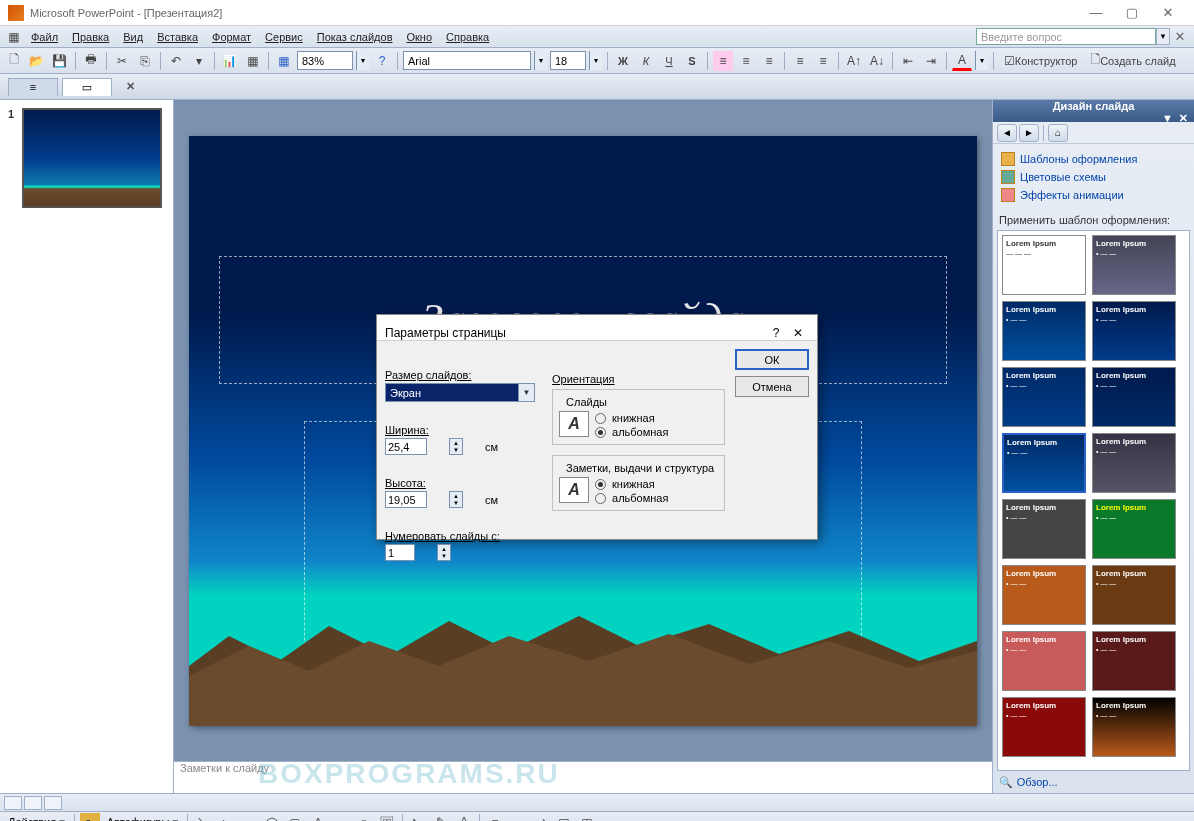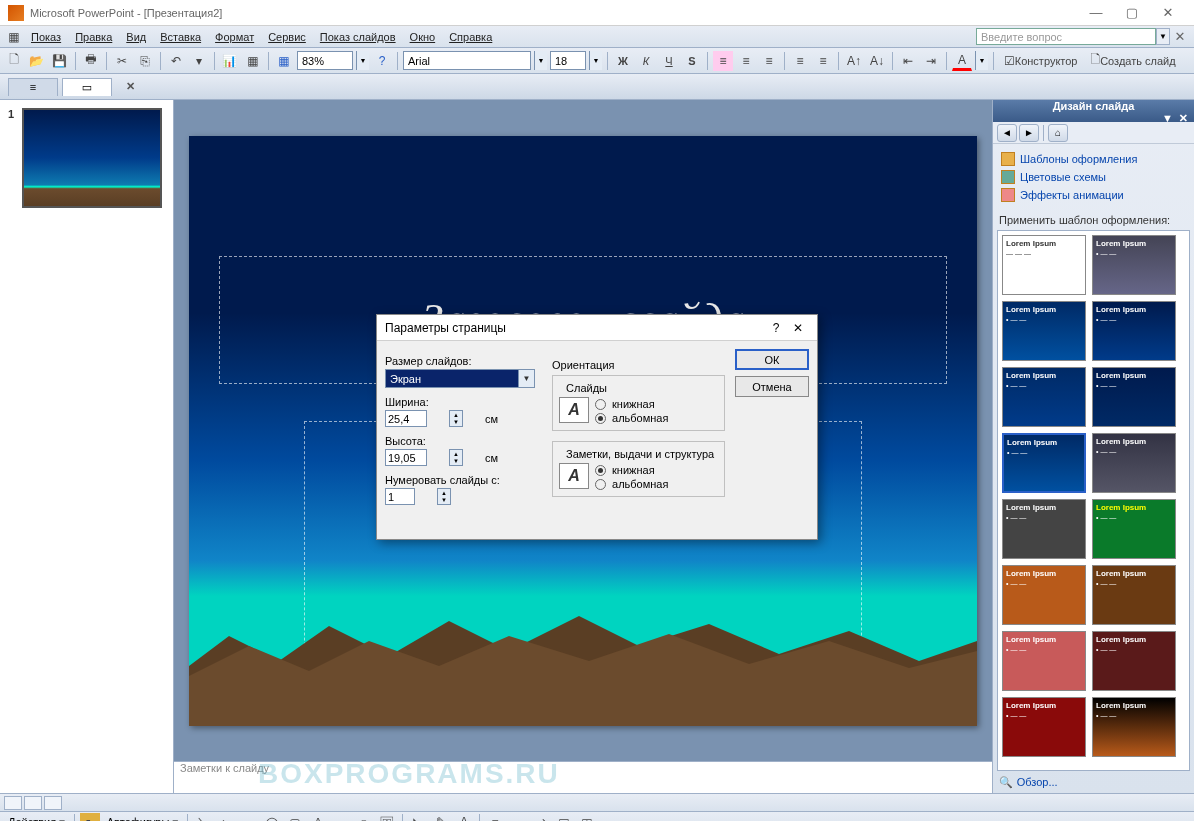--- a/index.html
+++ b/index.html
@@ -47,26 +47,26 @@
 .templates { flex: 1; overflow-y: auto; padding: 4px; background: #fff; border: 1px solid #9fb0c8; margin: 0 4px; }
 .tmplrow { display: flex; gap: 6px; margin-bottom: 6px; }
 .tmpl { width: 84px; height: 60px; border: 1px solid #888; font-size: 7px; color: #fff; display: flex; flex-direction: column; padding: 3px; }
 .tmpl.sel { border: 2px solid #2a60c8; }
 .tmpltitle { font-size: 8px; font-weight: bold; margin-bottom: 2px; }
 .panelfoot { height: 22px; display: flex; align-items: center; padding: 0 6px; gap: 4px; color: #0645ad; }
 .viewbar { height: 18px; background: linear-gradient(#e8edf5,#d9e2ed); border-top: 1px solid #9fb0c8; display: flex; align-items: center; padding: 0 4px; gap: 2px; }
 .viewbtn { width: 18px; height: 14px; border: 1px solid #9fb0c8; background: #f0f4fa; }
 .drawbar { height: 22px; background: linear-gradient(#e8edf5,#d9e2ed); border-top: 1px solid #9fb0c8; display: flex; align-items: center; padding: 0 4px; gap: 3px; }
 .dialog { position: absolute; top: 314px; left: 376px; width: 442px; height: 226px; background: #f0f0f0; border: 1px solid #888; box-shadow: 3px 3px 10px rgba(0,0,0,.4); }
-.dtitle { height: 26px; background: #fff; display: flex; align-items: center; padding: 0 8px; border-bottom: 1px solid #d0d0d0; }
+.dtitle { height: 26px; background: #fff; display: flex; align-items: flex-end; padding: 0 8px; border-bottom: 1px solid #d0d0d0; }
 .dtitle .dt { flex: 1; font-size: 12px; }
 .dtitle .dx { width: 22px; text-align: center; font-size: 12px; }
 .dbody { display: flex; padding: 8px; gap: 10px; }
 .dcol { display: flex; flex-direction: column; gap: 2px; }
-.dlabel { font-size: 11px; margin-top: 6px; }
+.dlabel { font-size: 11px; margin-top: 20px; text-decoration: underline; }
 .dselect { width: 150px; height: 19px; background: #0a246a; color: #fff; border: 1px solid #7a92b0; display: flex; align-items: center; padding: 0 4px; position: relative; }
 .dselect .dd { position: absolute; right: 0; top: 0; width: 16px; height: 17px; background: #e4ecf5; border-left: 1px solid #7a92b0; color: #333; display: flex; align-items: center; justify-content: center; font-size: 8px; }
 .dspin { display: flex; align-items: center; gap: 22px; }
 .dspin input { width: 42px; height: 17px; border: 1px solid #7a92b0; padding: 0 2px; font-size: 11px; }
 .dspinbtn { width: 14px; height: 17px; background: #e4ecf5; border: 1px solid #7a92b0; display: flex; flex-direction: column; }
 .dspinbtn div { flex: 1; font-size: 6px; display: flex; align-items: center; justify-content: center; }
 .fieldset { border: 1px solid #c0c0c0; padding: 6px; margin-top: 4px; }
 .fsleg { font-size: 11px; background: #f0f0f0; padding: 0 3px; margin-left: 4px; margin-top: -12px; display: inline-block; }
 .fsrow { display: flex; align-items: center; gap: 6px; margin-top: 2px; }
 .oricon { width: 30px; height: 26px; border: 1px solid #888; background: #fff; display: flex; align-items: center; justify-content: center; font-size: 16px; font-weight: bold; font-style: italic; color: #333; }
@@ -85,21 +85,21 @@
   <div class="title">Microsoft PowerPoint - [Презентация2]</div>
   <div class="winbtns">
     <div class="winbtn">—</div>
     <div class="winbtn">▢</div>
     <div class="winbtn">✕</div>
   </div>
 </div>
 
 <div class="menubar">
   <div class="tbtn">▦</div>
-  <div class="menuitem"><u>Показ</u></div>
+  <div class="menuitem"><u>Файл</u></div>
   <div class="menuitem"><u>Правка</u></div>
   <div class="menuitem"><u>Вид</u></div>
   <div class="menuitem"><u>Вставка</u></div>
   <div class="menuitem"><u>Формат</u></div>
   <div class="menuitem"><u>Сервис</u></div>
   <div class="menuitem"><u>Показ слайдов</u></div>
   <div class="menuitem"><u>Окно</u></div>
   <div class="menuitem"><u>Справка</u></div>
   <div class="helpbox">Введите вопрос</div>
   <div class="helpdd">▼</div>

